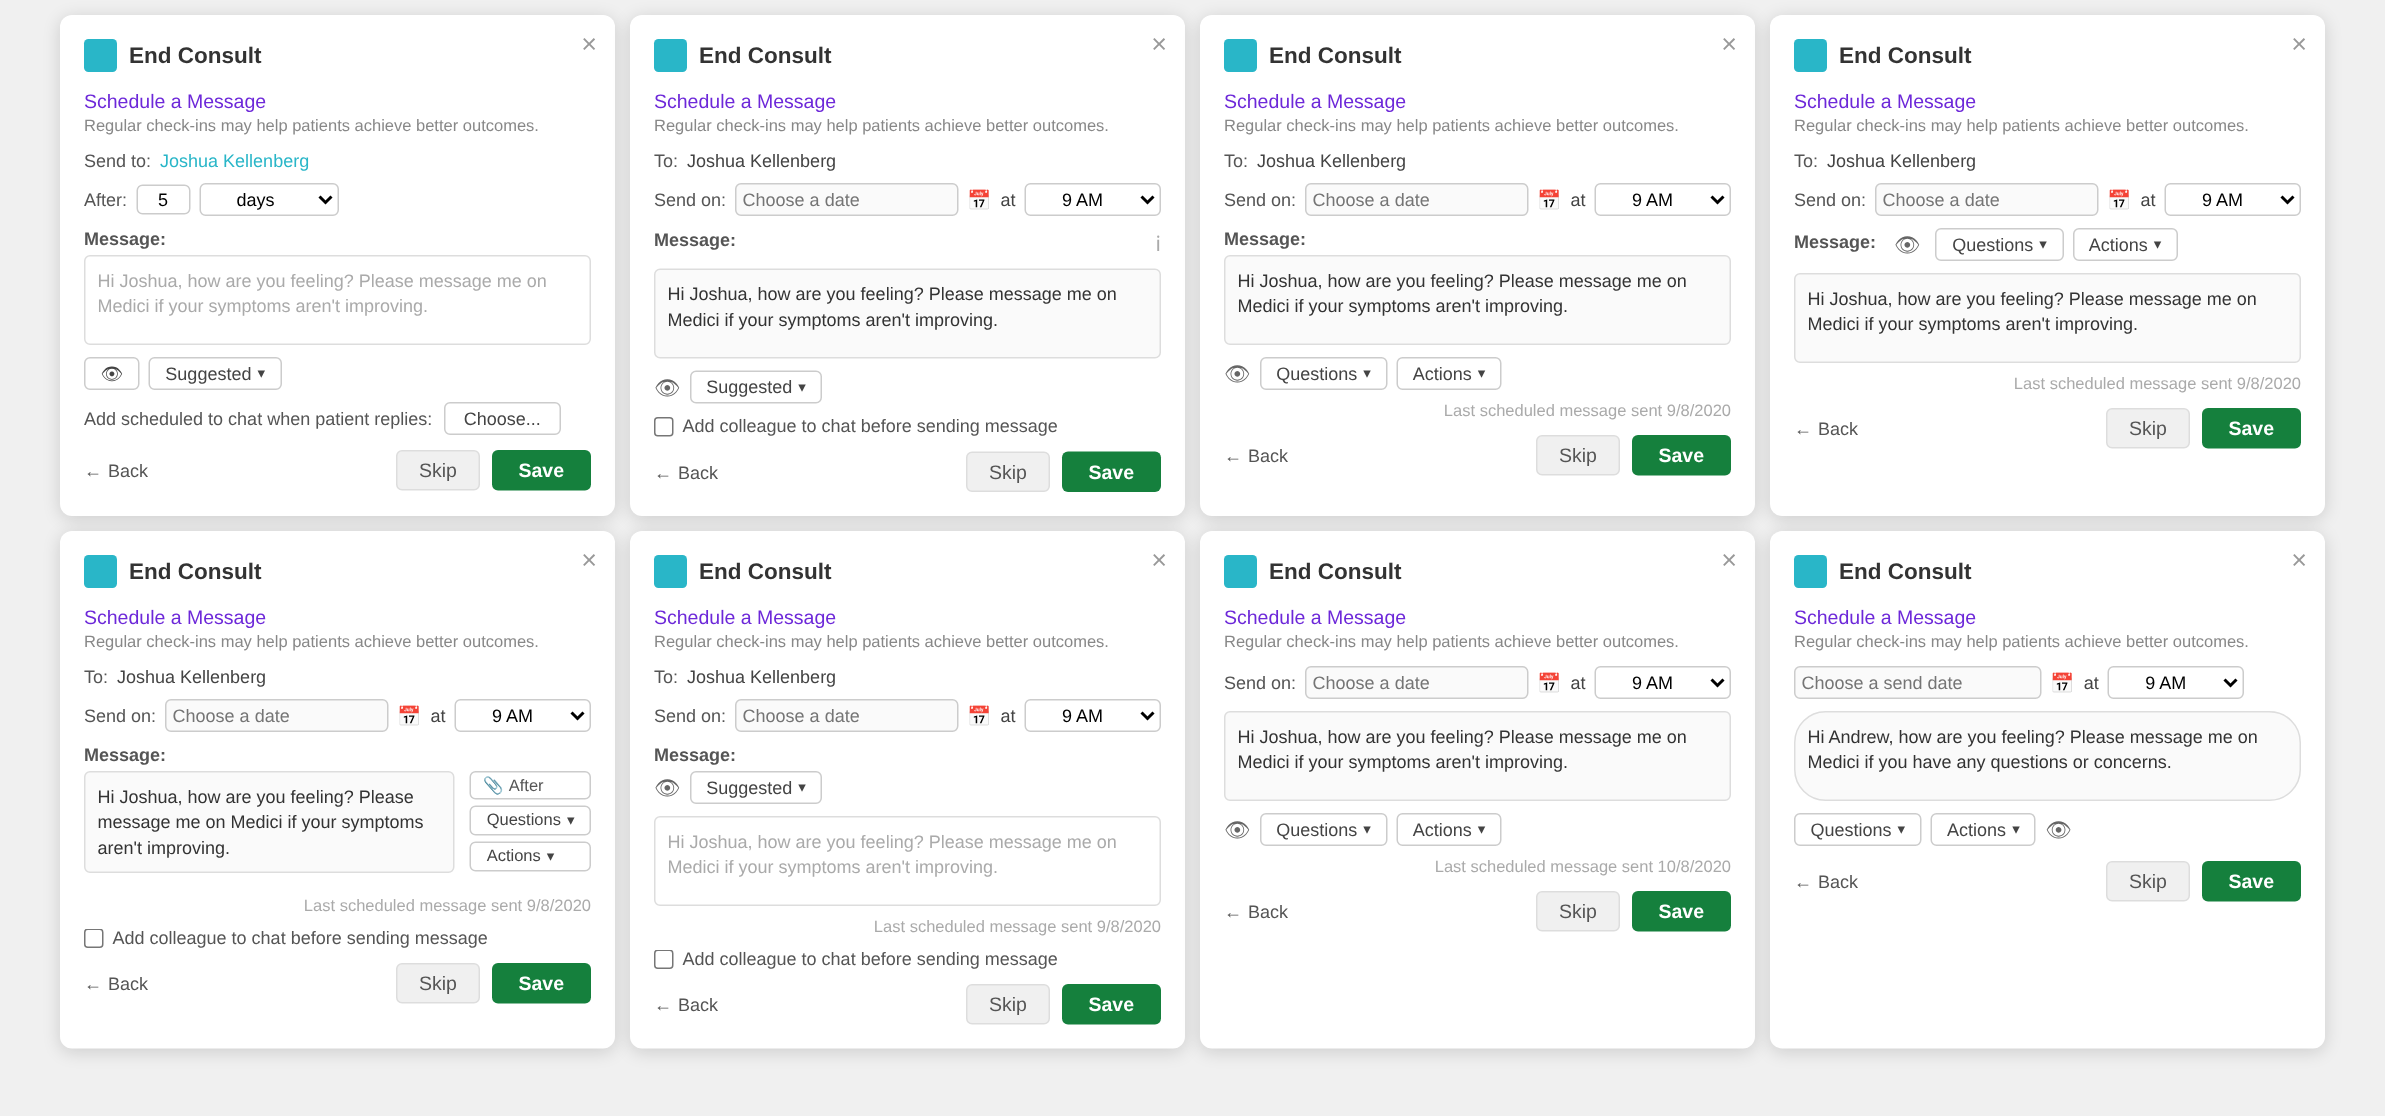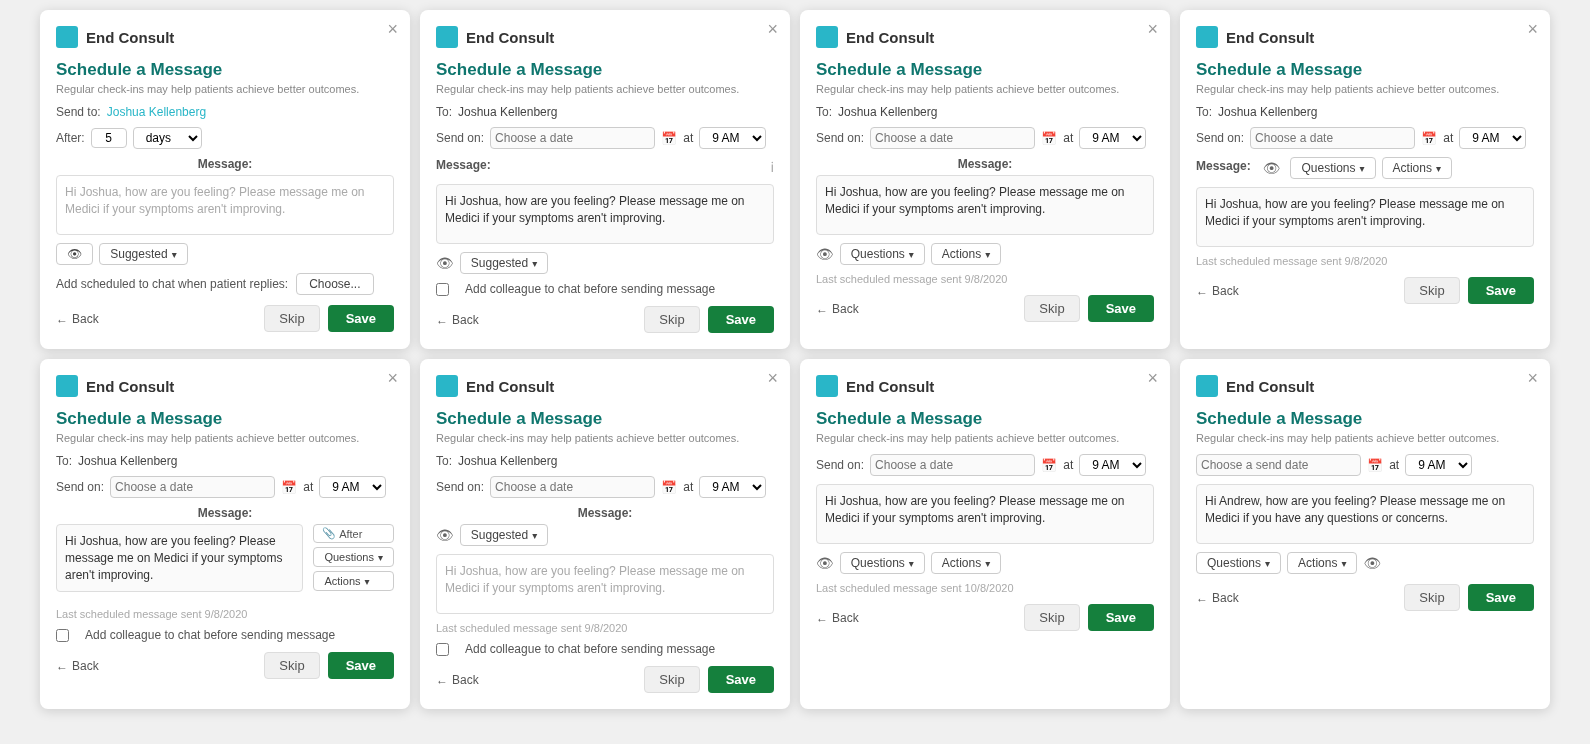--- a/index.html
+++ b/index.html
@@ -51,23 +51,23 @@
       top: 10px;
       right: 12px;
       background: none;
       border: none;
       font-size: 18px;
       color: #999;
       cursor: pointer;
       line-height: 1;
     }
     .section-title {
-      font-size: 17px;
-      font-weight: 700;
-      color: #0f766e;
+      font-size: 13px;
+      font-weight: 400;
+      color: #6d28d9;
       margin-bottom: 3px;
     }
     .section-subtitle {
       font-size: 11px;
       color: #888;
       margin-bottom: 10px;
     }
     .field-row {
       display: flex;
       align-items: center;
@@ -89,21 +89,21 @@
       border: 1px solid #ccc;
       border-radius: 4px;
       padding: 2px 6px;
       font-size: 12px;
       width: 36px;
       text-align: center;
     }
     .select-small {
       border: 1px solid #ccc;
       border-radius: 4px;
-      padding: 2px 8px;
+      padding: 2px 20px;
       font-size: 12px;
       background: #fff;
       cursor: pointer;
     }
     .date-input {
       border: 1px solid #ccc;
       border-radius: 4px;
       padding: 3px 4px;
       font-size: 12px;
       color: #aaa;
@@ -112,21 +112,20 @@
     }
     .cal-icon {
       color: #666;
       font-size: 13px;
     }
     .message-label {
       font-size: 12px;
       color: #555;
       font-weight: 600;
       margin-bottom: 4px;
-      text-align: center;
     }
     .message-box {
       border: 1px solid #ddd;
       border-radius: 4px;
       padding: 8px;
       font-size: 12px;
       color: #333;
       min-height: 60px;
       background: #fafafa;
       margin-bottom: 8px;
@@ -206,29 +205,30 @@
       border-radius: 4px;
       padding: 3px 12px;
       font-size: 12px;
       background: #fff;
       cursor: pointer;
       color: #444;
     }
     .checkbox-row {
       display: flex;
       align-items: center;
-      gap: 16px;
+      gap: 6px;
       font-size: 12px;
       color: #555;
       margin-bottom: 8px;
     }
     .last-sent {
       font-size: 11px;
       color: #aaa;
       margin-bottom: 8px;
+      text-align: right;
     }
     .eye-icon { font-size: 14px; color: #666; }
     .info-icon { font-size: 14px; color: #aaa; }
     .chevron { font-size: 10px; }
     .attach-btn {
       border: 1px solid #ccc;
       border-radius: 4px;
       padding: 2px 8px;
       font-size: 11px;
       background: #fff;
@@ -609,21 +609,21 @@
     <div class="section-title">Schedule a Message</div>
     <div class="section-subtitle">Regular check-ins may help patients achieve better outcomes.</div>
     <div class="field-row">
       <input class="date-input" type="text" style="min-width: 130px;" placeholder="Choose a send date">
       <span class="cal-icon">📅</span>
       <span>at</span>
       <select class="select-small">
         <option>9 AM</option>
       </select>
     </div>
-    <div class="message-box" style="margin-top:8px;">Hi Andrew, how are you feeling? Please message me on Medici if you have any questions or concerns.</div>
+    <div class="message-box" style="margin-top:8px;border-radius:21px;">Hi Andrew, how are you feeling? Please message me on Medici if you have any questions or concerns.</div>
     <div class="toolbar-row">
       <button class="btn-outline">
         <span>Questions</span>
         <span class="chevron">▾</span>
       </button>
       <button class="btn-outline">
         <span>Actions</span>
         <span class="chevron">▾</span>
       </button>
       <span class="eye-icon">👁</span>

